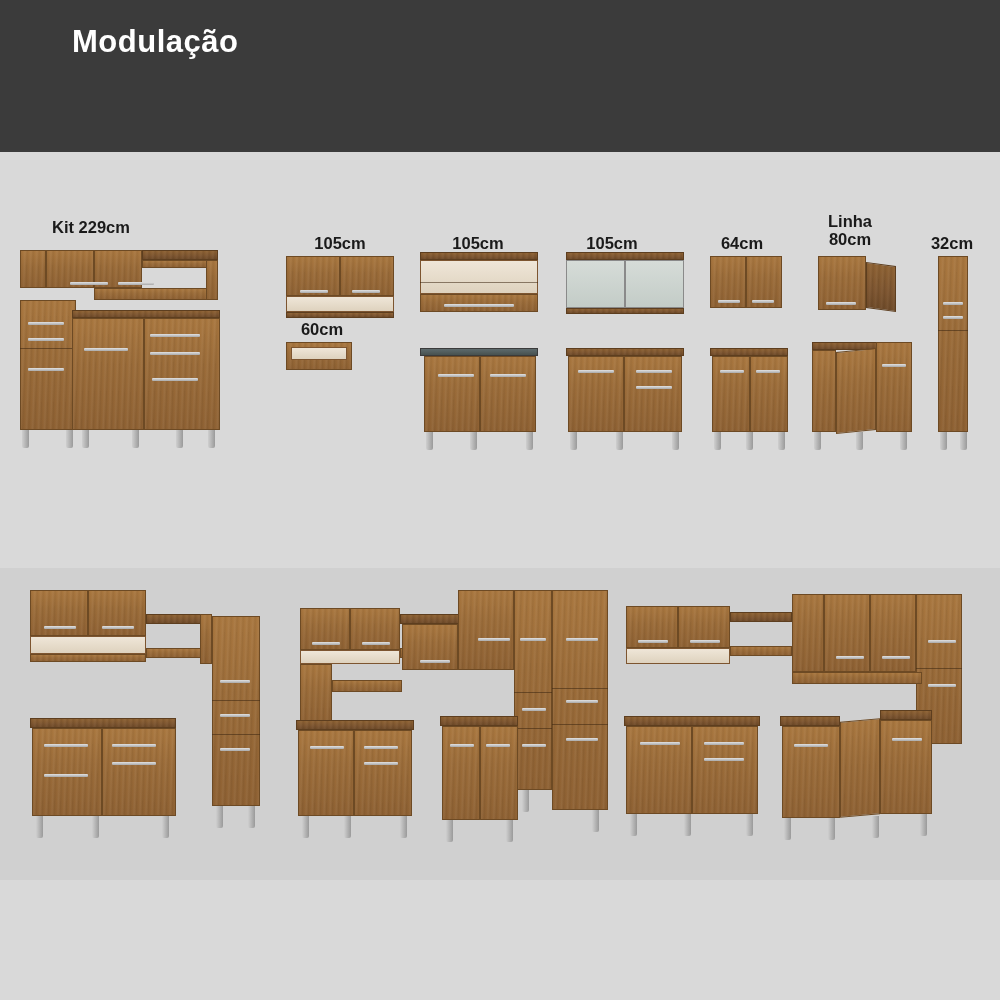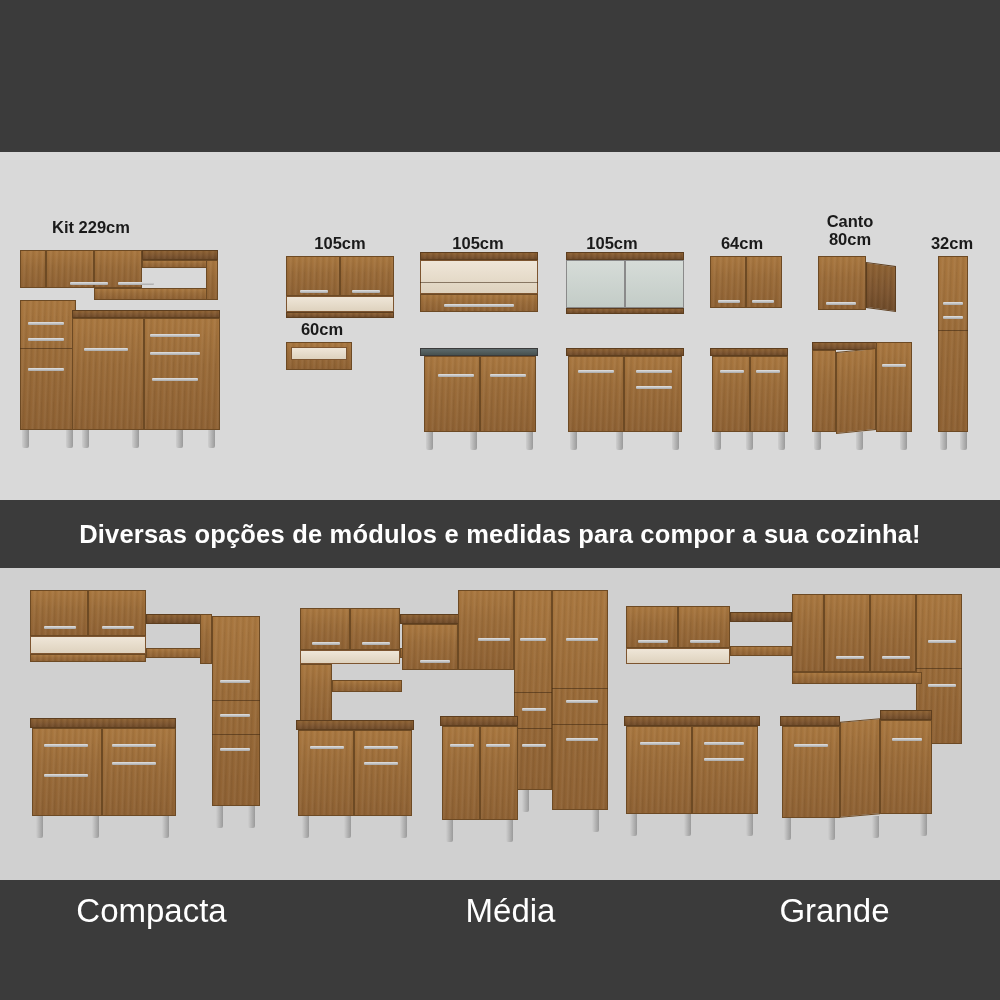--- a/index.html
+++ b/index.html
@@ -161,31 +161,32 @@
     position: absolute;
     background: rgba(60,38,16,0.55);
   }
 </style>
 </head>
 <body>
 
 <div id="page">
 
   <div class="header">
+    <div class="header-sub">Modulação</div>
   </div>
 
   <div class="modules">
 
     <div class="mlabel" style="left:36px; top:66px; width:110px;">Kit 229cm</div>
     <div class="mlabel" style="left:290px; top:82px; width:100px;">105cm</div>
     <div class="mlabel" style="left:272px; top:168px; width:100px;">60cm</div>
     <div class="mlabel" style="left:428px; top:82px; width:100px;">105cm</div>
     <div class="mlabel" style="left:562px; top:82px; width:100px;">105cm</div>
     <div class="mlabel" style="left:692px; top:82px; width:100px;">64cm</div>
-    <div class="mlabel" style="left:800px; top:60px; width:100px;">Canto
+    <div class="mlabel" style="left:800px; top:60px; width:100px;">Linha
 80cm</div>
     <div class="mlabel" style="left:902px; top:82px; width:100px;">32cm</div>
 
     <div>
 
       <div class="piece wood" style="left:20px; top:98px; width:26px; height:38px;"></div>
       <div class="piece wood" style="left:46px; top:98px; width:48px; height:38px;"></div>
       <div class="piece wood" style="left:94px; top:98px; width:48px; height:38px;"></div>
       <div class="handle" style="left:70px; top:130px; width:38px;"></div>
       <div class="handle" style="left:118px; top:130px; width:36px;"></div>
@@ -307,23 +308,20 @@
       <div class="piece wood" style="left:812px; top:198px; width:24px; height:82px;"></div>
       <div class="piece wood" style="left:836px; top:198px; width:40px; height:82px; transform: skewY(-6deg);"></div>
       <div class="piece wood" style="left:876px; top:190px; width:36px; height:90px;"></div>
       <div class="handle" style="left:882px; top:212px; width:24px;"></div>
       <div class="leg" style="left:814px; top:280px; height:18px;"></div>
       <div class="leg" style="left:856px; top:280px; height:18px;"></div>
       <div class="leg" style="left:900px; top:280px; height:18px;"></div>
     </div>
   </div>
 
-  <div class="slogan">
-    <span>Diversas opções de módulos e medidas para compor a sua cozinha!</span>
-  </div>
 
   <div class="kitchens">
 
     <div>
       <div class="piece wood" style="left:30px; top:22px; width:58px; height:46px;"></div>
       <div class="piece wood" style="left:88px; top:22px; width:58px; height:46px;"></div>
       <div class="piece inner" style="left:30px; top:68px; width:116px; height:18px;"></div>
       <div class="piece wood" style="left:30px; top:86px; width:116px; height:8px;"></div>
       <div class="handle" style="left:44px; top:58px; width:32px;"></div>
       <div class="handle" style="left:102px; top:58px; width:32px;"></div>
@@ -430,19 +428,14 @@
       <div class="leg" style="left:630px; top:246px; height:22px;"></div>
       <div class="leg" style="left:684px; top:246px; height:22px;"></div>
       <div class="leg" style="left:746px; top:246px; height:22px;"></div>
       <div class="leg" style="left:784px; top:250px; height:22px;"></div>
       <div class="leg" style="left:828px; top:250px; height:22px;"></div>
       <div class="leg" style="left:872px; top:248px; height:22px;"></div>
       <div class="leg" style="left:920px; top:246px; height:22px;"></div>
     </div>
   </div>
 
-  <div class="footer">
-    <div class="footer-label f0">Compacta</div>
-    <div class="footer-label f1">Média</div>
-    <div class="footer-label f2">Grande</div>
-  </div>
 
 </div>
 
 </body></html>

